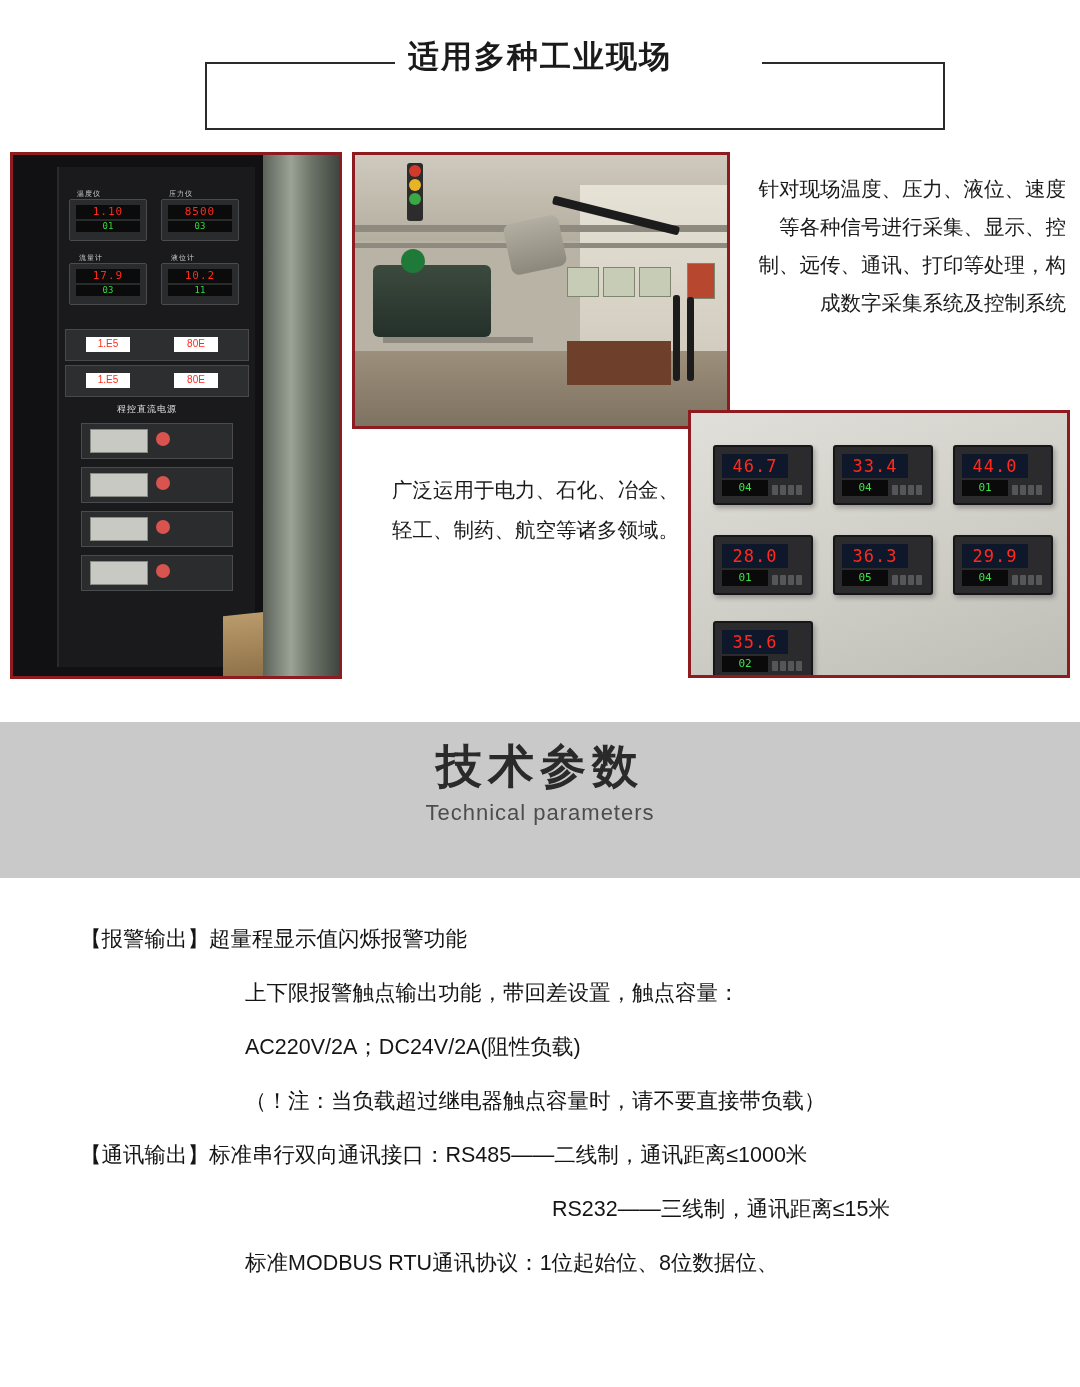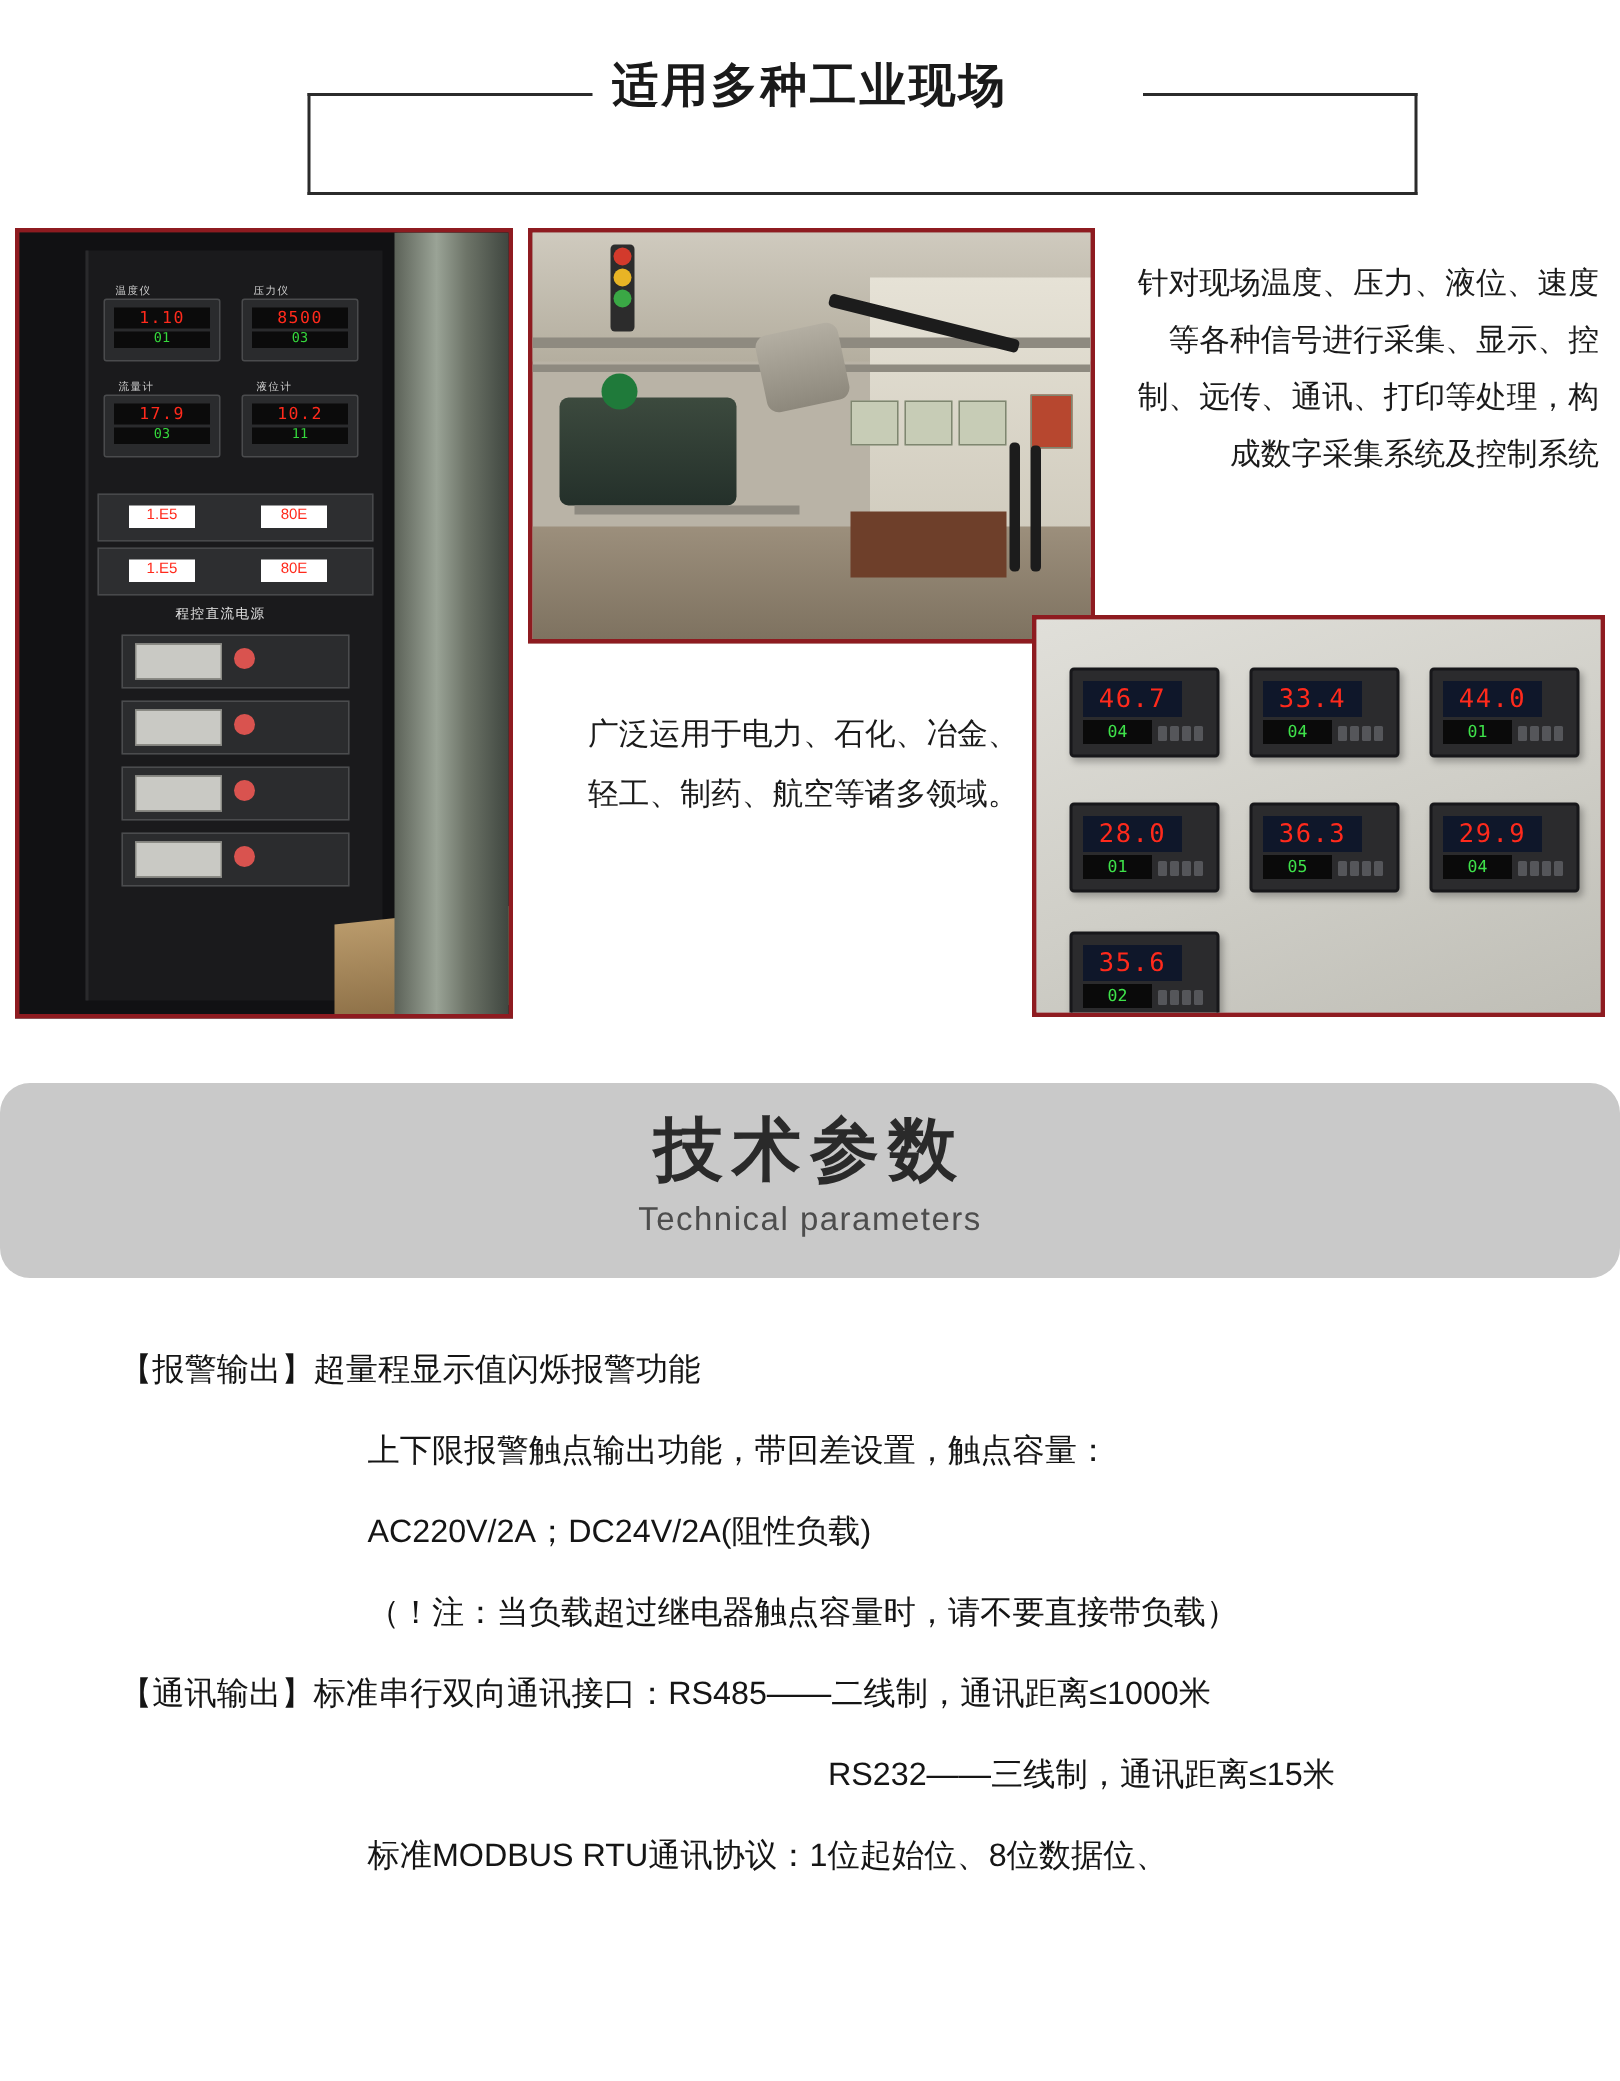--- a/index.html
+++ b/index.html
@@ -283,24 +283,23 @@
     width: 290px;
     font-size: 20.5px;
     line-height: 40px;
     color: #1a1a1a;
   }
 
   
   .banner {
     position: relative;
     width: 1080px;
-    height: 130px;
+    height: 156px;
     background: #c9c9c9;
     margin-top: 12px;
-    border-radius: 20px;
   }
   .banner-title {
     position: absolute;
     left: 0; top: 14px;
     width: 1080px;
     text-align: center;
     font-size: 46px;
     font-weight: bold;
     letter-spacing: 6px;
     color: #2a2a2a;

